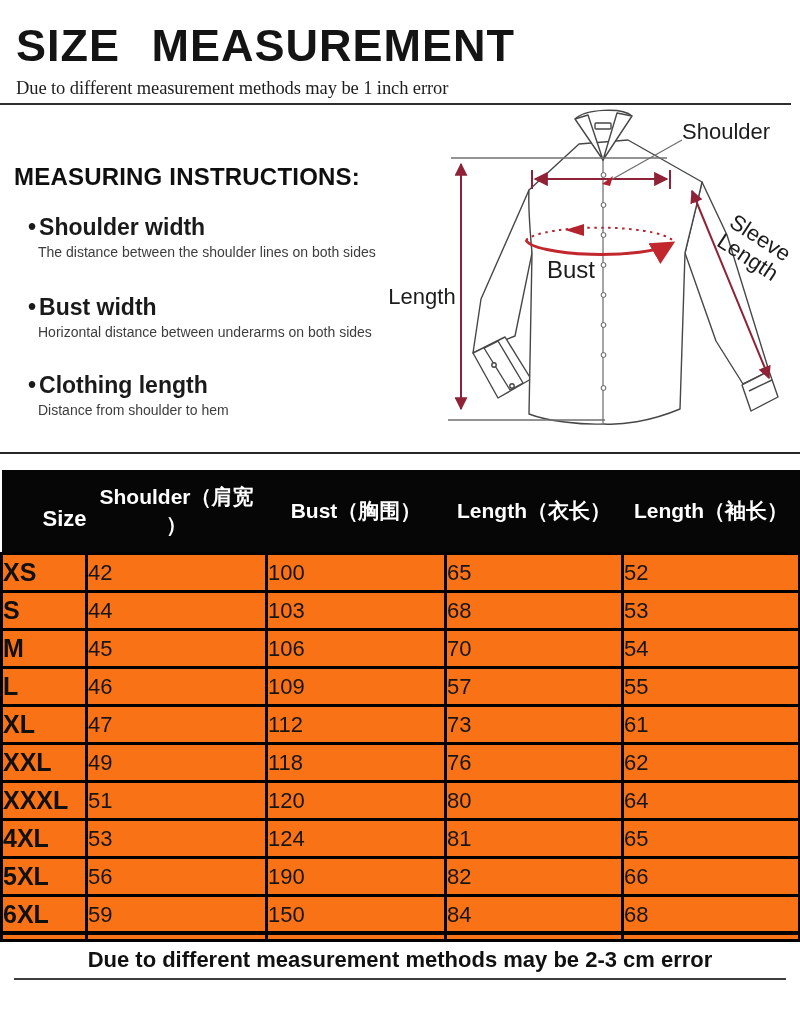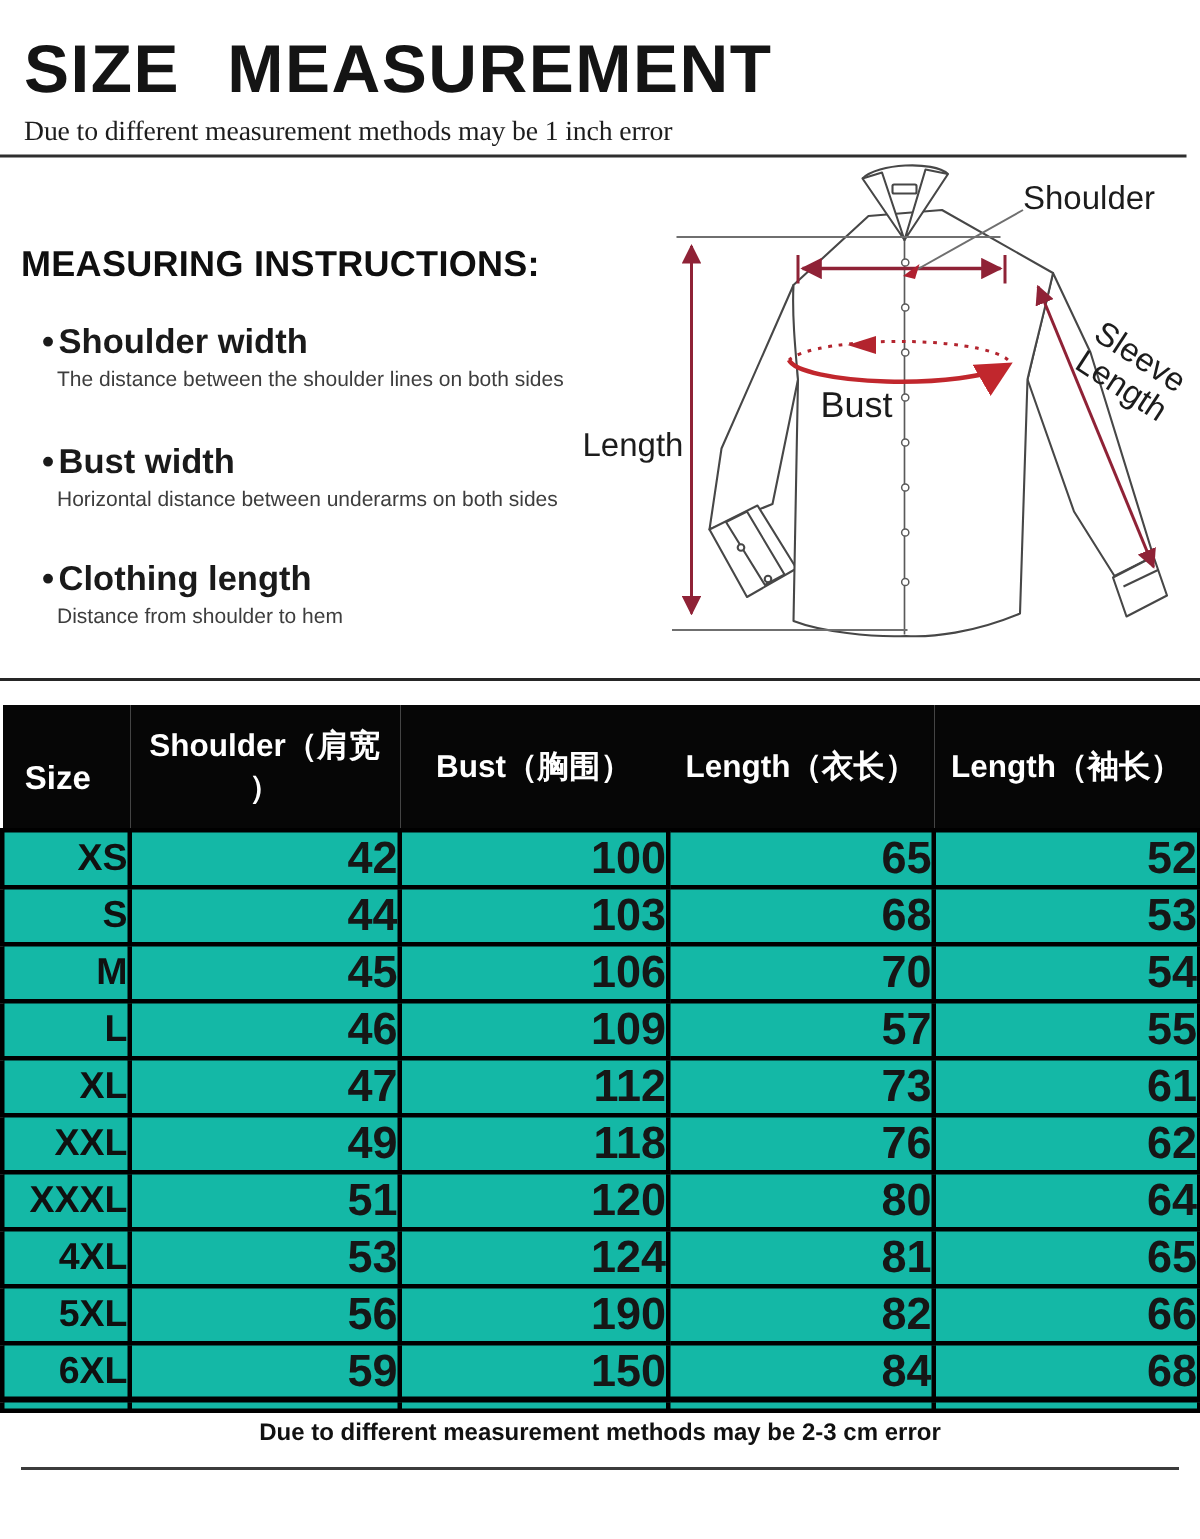--- a/index.html
+++ b/index.html
@@ -36,36 +36,36 @@
   table.size-table {
     position:absolute; left:0; top:470px; width:798px;
     border-collapse:collapse; table-layout:fixed;
   }
   table.size-table thead th {
     background:#060606; color:#ffffff; height:66px;
     font-size:21px; font-weight:bold; vertical-align:middle; border:none;
     padding:0;
   }
   table.size-table thead th.size-head {
-    text-align:left; padding:16px 0 0 15px; font-size:22px;
+    text-align:right; padding:16px 0 0 15px; font-size:22px;
   }
   table.size-table tbody th, table.size-table tbody td {
-    border:3px solid #000000; height:35px; text-align:right;
-    vertical-align:middle; background:#14b8a6; padding:0;
+    border:3px solid #000000; height:35px; text-align:left;
+    vertical-align:middle; background:#f97316; padding:0;
   }
   table.size-table tbody th { font-size:25px; font-weight:bold; color:#101010; }
-  table.size-table tbody td { font-size:30px; font-weight:700; color:#161616; }
+  table.size-table tbody td { font-size:22px; font-weight:400; color:#161616; }
   table.size-table tr.stub th, table.size-table tr.stub td {
     height:7px; border-bottom:none;
   }
   .rule-d1 { position:absolute; left:0; top:931px; width:800px; height:3px; background:#000; }
   .rule-d2 { position:absolute; left:0; top:939px; width:800px; height:3px; background:#000; }
   .footer-note {
     position:absolute; left:0; top:947px; width:800px; text-align:center;
-    font-size:16px; font-weight:bold; color:#111111;
+    font-size:22px; font-weight:bold; color:#111111;
   }
   .rule-bottom { position:absolute; left:14px; top:978px; width:772px; height:2px; background:#3c3c3c; }
 </style>
 </head>
 <body>
 
 <div class="page">
 
   <div class="title">SIZE MEASUREMENT</div>
   <div class="subtitle">Due to different measurement methods may be 1 inch error</div>

